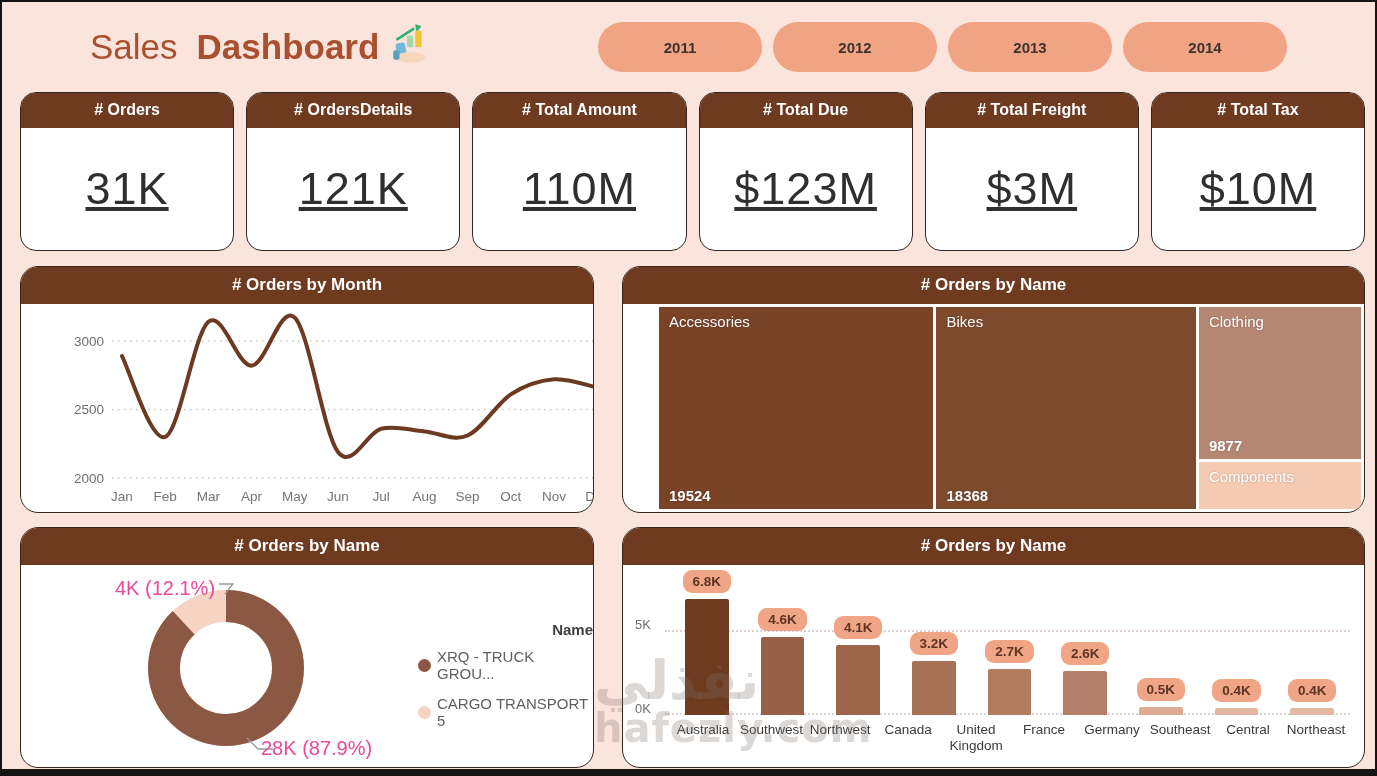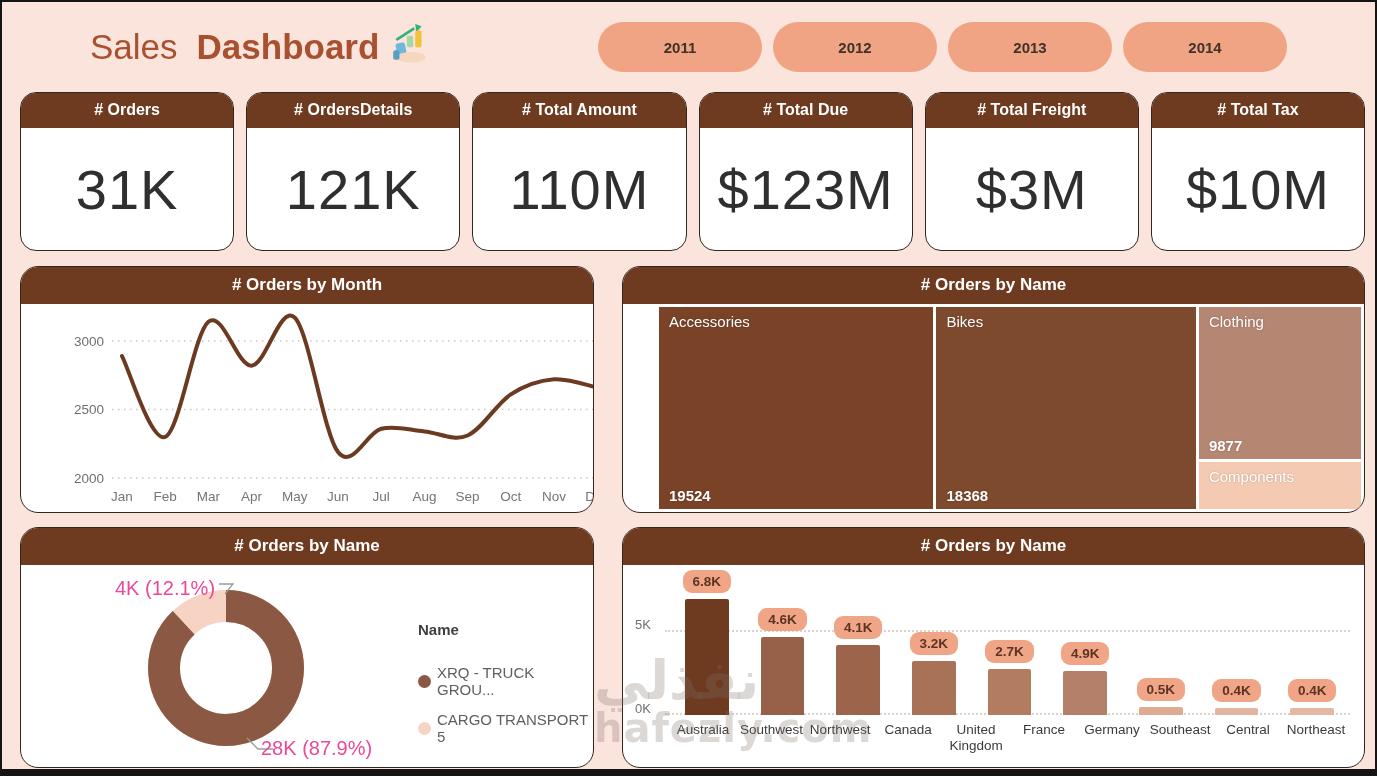--- a/index.html
+++ b/index.html
@@ -17,21 +17,21 @@
   .pill{width:164px;height:50px;border-radius:26px;background:#f0a483;display:flex;
         align-items:center;justify-content:center;font-size:15px;font-weight:700;color:#3e322b;cursor:pointer;}
 
   
   .row-kpi{display:flex;gap:12px;height:159px;padding:0 10px 0 18px;margin-bottom:15px;}
   .kpi{flex:1;background:#fff;border:1.5px solid #32271f;border-radius:16px;overflow:hidden;
        display:flex;flex-direction:column;}
   .kpi-head{background:#6e3a20;color:#fff;font-weight:700;font-size:16px;text-align:center;
             padding:8px 0 9px;}
   .kpi-value{flex:1;display:flex;align-items:center;justify-content:center;
-             font-size:56px;font-weight:500;color:#2f2f2f;letter-spacing:1px;}
+             font-size:45px;font-weight:500;color:#2f2f2f;letter-spacing:1px;text-decoration:underline;}
 
   
   .row-mid,.row-bot{display:grid;grid-template-columns:574px 1fr;gap:28px;padding:0 10px 0 18px;}
   .row-mid{height:247px;margin-bottom:14px;}
   .row-bot{height:241px;}
   .panel{background:#fff;border:1.5px solid #32271f;border-radius:18px;overflow:hidden;
          display:flex;flex-direction:column;}
   .panel-head{background:#6e3a20;color:#fff;font-weight:700;font-size:17px;text-align:center;
               padding:8px 0 9px;flex:0 0 auto;}
   .panel-body{flex:1;position:relative;padding-left:33px;}
@@ -47,21 +47,21 @@
   .tm-name{font-size:15px;font-weight:400;text-shadow:0 0 2px rgba(0,0,0,.25);}
   .tm-value{font-size:15px;font-weight:700;text-shadow:0 0 2px rgba(0,0,0,.25);}
 
   
   .donut-wrap{position:absolute;left:30px;top:6px;width:360px;height:196px;}
   .donut-svg{position:absolute;left:80px;top:2px;}
   .callout{position:absolute;font-size:20px;color:#ec4899;}
   .callout-top{left:64px;top:6px;}
   .callout-bot{left:210px;top:166px;}
   .legend{position:absolute;left:397px;top:56px;}
-  .legend-title{font-size:15px;font-weight:700;color:#3f3f3f;margin-bottom:26px;}
+  .legend-title{font-size:15px;font-weight:700;color:#3f3f3f;margin-bottom:10px;text-align:right;}
   .legend-item{display:flex;align-items:center;gap:6px;font-size:15px;color:#5f5f5f;
                margin-bottom:13px;cursor:pointer;}
   .legend-dot{width:13px;height:13px;border-radius:50%;flex:0 0 auto;}
 
   
   .bar-body{position:relative;padding:4px 14px 0 46px;}
   .bar-ytick{position:absolute;font-size:13px;color:#6f6f6f;left:12px;}
   .bar-plot{position:relative;height:146px;}
   .bar-grid{position:absolute;left:-4px;right:0;border-top:2px dotted #ddd2cb;}
   .bar-row{position:relative;display:flex;height:146px;align-items:flex-end;}
@@ -240,21 +240,21 @@
               </div>
               <div class="bar-col">
                 <div class="bar-pill" style="background: rgb(240, 165, 135);">3.2K</div>
                 <div class="bar-rect" style="height: 54.4px; background: rgb(168, 114, 87);"></div>
               </div>
               <div class="bar-col">
                 <div class="bar-pill" style="background: rgb(240, 165, 135);">2.7K</div>
                 <div class="bar-rect" style="height: 45.9px; background: rgb(177, 124, 96);"></div>
               </div>
               <div class="bar-col">
-                <div class="bar-pill" style="background: rgb(240, 165, 135);">4.9K</div>
+                <div class="bar-pill" style="background: rgb(240, 165, 135);">2.6K</div>
                 <div class="bar-rect" style="height: 44.2px; background: rgb(181, 128, 106);"></div>
               </div>
               <div class="bar-col">
                 <div class="bar-pill" style="background: rgb(240, 165, 135);">0.5K</div>
                 <div class="bar-rect" style="height: 8.5px; background: rgb(220, 171, 146);"></div>
               </div>
               <div class="bar-col">
                 <div class="bar-pill" style="background: rgb(240, 165, 135);">0.4K</div>
                 <div class="bar-rect" style="height: 6.8px; background: rgb(226, 181, 160);"></div>
               </div>

